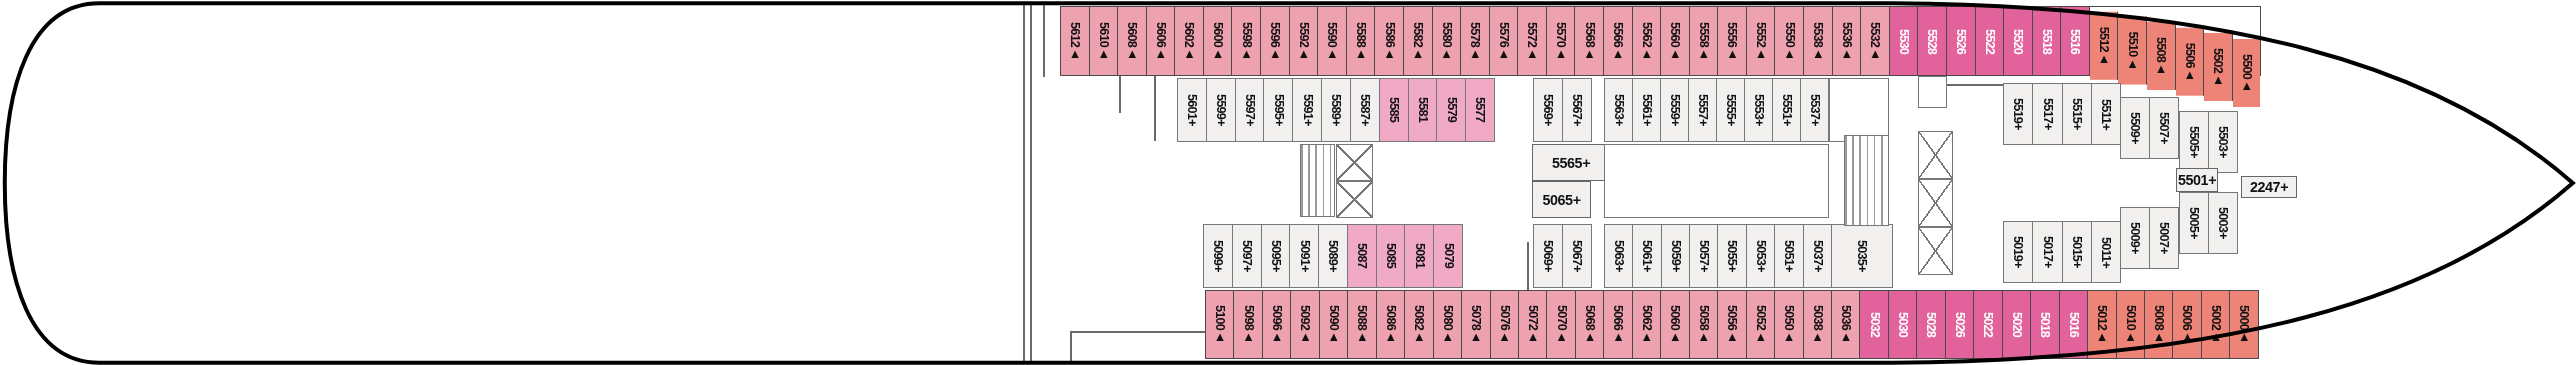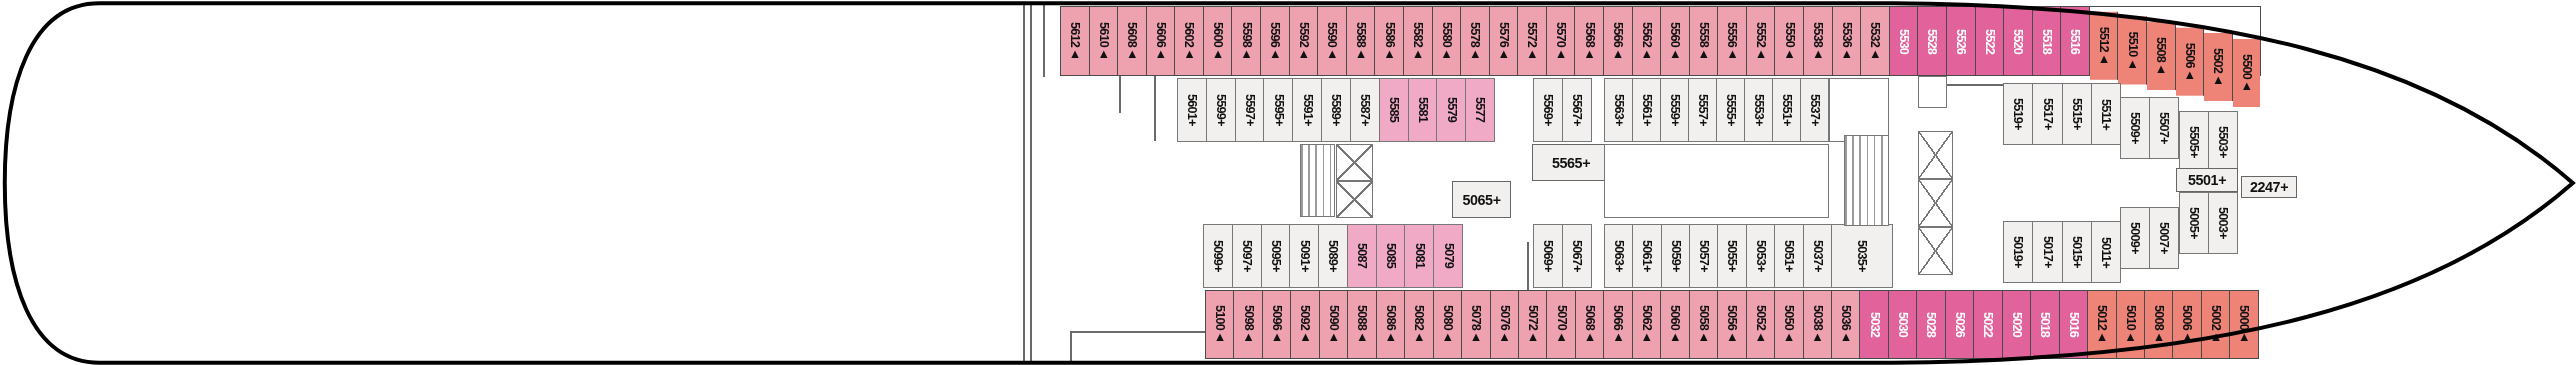--- a/index.html
+++ b/index.html
@@ -193,21 +193,21 @@
         <div class="cell c-white">5051+</div>
         <div class="cell c-white">5037+</div>
         <div class="cell c-white" style="flex-grow: 2.2;">5035+</div>
       </div>
 
     <div class="stairs" style="left:1300px;top:144px;width:35px;height:73px"></div>
     <div class="xcell" style="left:1336px;top:144px;width:37px;height:37px"></div>
     <div class="xcell" style="left:1336px;top:181px;width:37px;height:37px"></div>
 
     <div class="hcell" style="left:1532px;top:144px;width:78px;height:37px">5565+</div>
-    <div class="hcell" style="left:1452px;top:181px;width:59px;height:37px">5065+</div>
+    <div class="hcell" style="left:1532px;top:181px;width:59px;height:37px">5065+</div>
     <div class="room" style="left:1604px;top:144px;width:225px;height:74px"></div>
 
     <div class="stairs" style="left:1844px;top:135px;width:45px;height:91px"></div>
     <div class="room" style="left:1918px;top:76px;width:29px;height:32px"></div>
     <div class="xcell" style="left:1918px;top:131px;width:35px;height:48px"></div>
     <div class="xcell" style="left:1918px;top:179px;width:35px;height:48px"></div>
     <div class="xcell" style="left:1918px;top:227px;width:35px;height:48px"></div>
 
     <div class="row inner" style="left:2003px;top:83px;width:118px;height:62px">
         <div class="cell c-white">5519+</div>
@@ -216,21 +216,21 @@
         <div class="cell c-white">5511+</div>
       </div>
     <div class="row inner" style="left:2120px;top:97px;width:59px;height:62px">
         <div class="cell c-white">5509+</div>
         <div class="cell c-white">5507+</div>
       </div>
     <div class="row inner" style="left:2179px;top:111px;width:59px;height:62px">
         <div class="cell c-white">5505+</div>
         <div class="cell c-white">5503+</div>
       </div>
-    <div class="hcell" style="left:2176px;top:168px;width:62px;height:24px">5501+</div>
+    <div class="hcell" style="left:2176px;top:168px;width:42px;height:24px">5501+</div>
     <div class="hcell" style="left:2241px;top:176px;width:56px;height:22px">2247+</div>
     <div class="row inner" style="left:2003px;top:221px;width:118px;height:62px">
         <div class="cell c-white">5019+</div>
         <div class="cell c-white">5017+</div>
         <div class="cell c-white">5015+</div>
         <div class="cell c-white">5011+</div>
       </div>
     <div class="row inner" style="left:2120px;top:207px;width:59px;height:62px">
         <div class="cell c-white">5009+</div>
         <div class="cell c-white">5007+</div>

